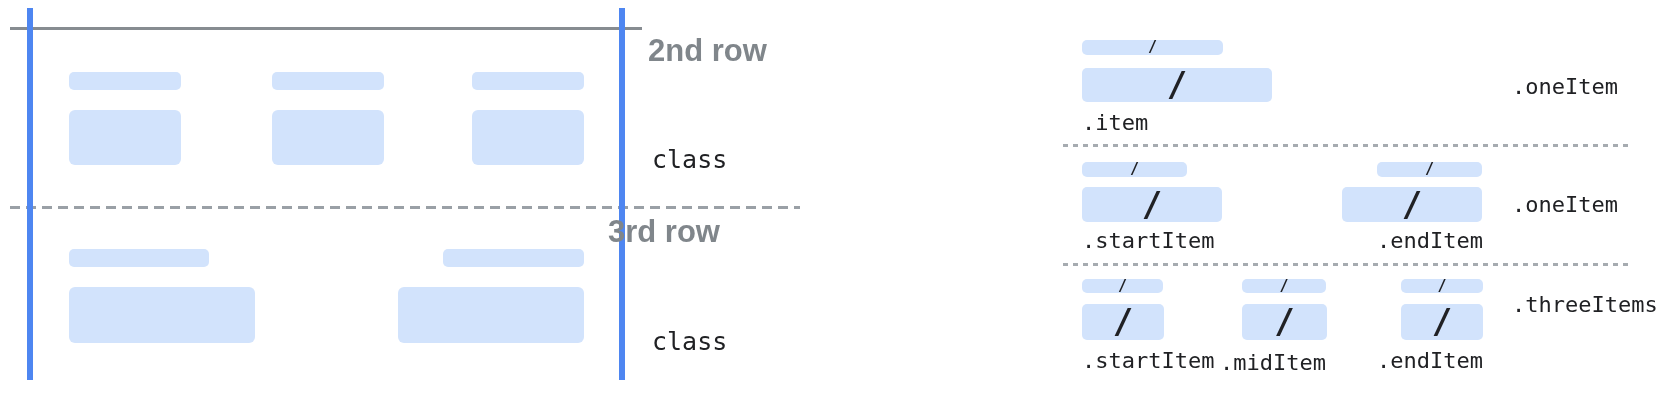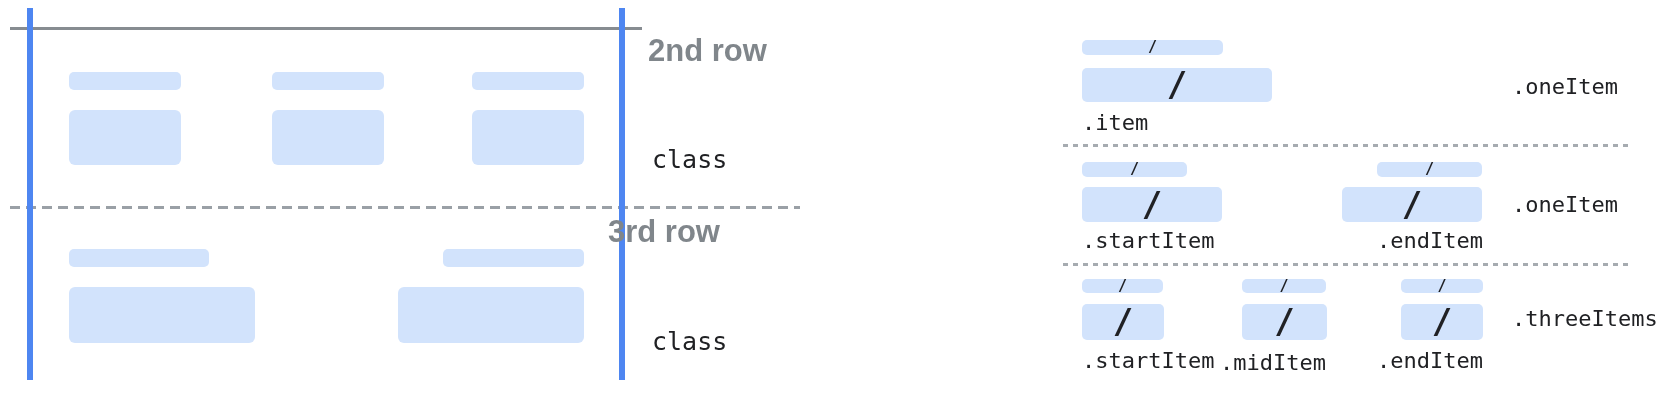--- a/index.html
+++ b/index.html
@@ -146,17 +146,17 @@
       </div>
       <div class="bar" style="left:1401px;top:279px;width:82px;height:14px;">
         <span class="slash-small">/</span>
       </div>
       <div class="bar" style="left:1401px;top:304px;width:82px;height:36px;">
         <span class="slash-big">/</span>
       </div>
       <div class="mlabel" style="left:1082px;top:350px;">.startItem</div>
       <div class="mlabel" style="left:1220px;top:352px;">.midItem</div>
       <div class="mlabel" style="left:1377px;top:350px;">.endItem</div>
-      <div class="mlabel" style="left:1512px;top:308px;">.threeItems</div>
+      <div class="mlabel" style="left:1512px;top:294px;">.threeItems</div>
     </div>
 
   </div>
 </div>
 
 </body></html>

